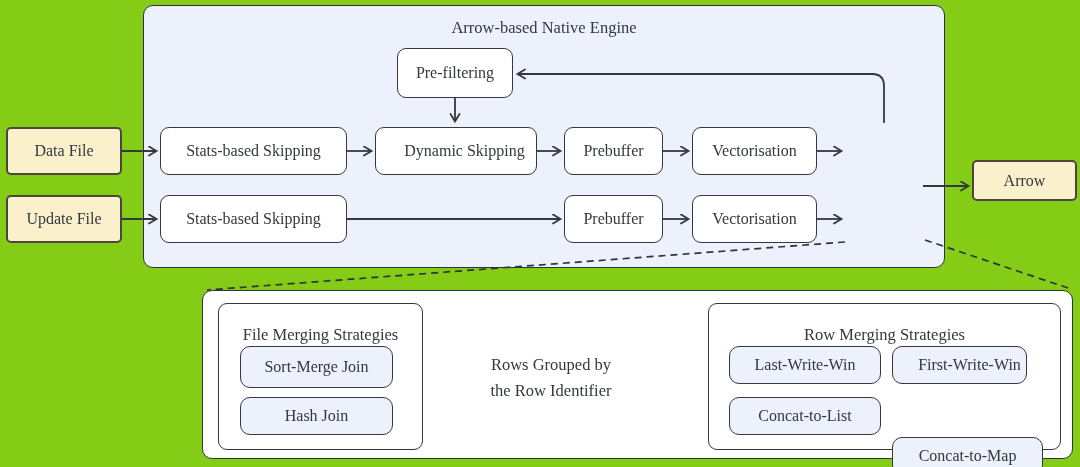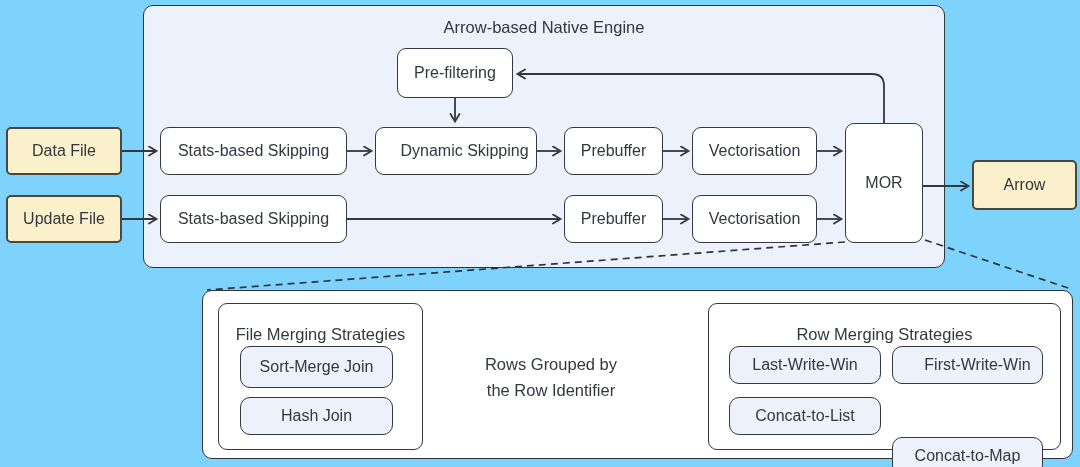--- a/index.html
+++ b/index.html
@@ -1,21 +1,21 @@
 <!DOCTYPE html>
 <html><head>
 <meta charset="utf-8">
 <style>
   html, body { margin: 0; padding: 0; background: #ffffff; }
   .canvas {
     position: relative;
     width: 1080px;
     height: 467px;
-    background: #7dd3fc;
-    font-family: Liberation Sans, sans-serif;
+    background: #84cc16;
+    font-family: Liberation Serif, serif;
     color: #33383e;
     overflow: hidden;
   }
   svg.wires { position: absolute; left: 0; top: 0; width: 1080px; height: 467px; }
 
   .node {
     position: absolute;
     display: flex;
     align-items: center;
     justify-content: center;
@@ -148,38 +148,37 @@
 
   <div class="node pbox" style="left:160px; top:127px; width:187px; height:48px;">Stats-based Skipping</div>
   <div class="node pbox" style="left:375px; top:127px; width:162px; height:48px;padding-left:17px;">Dynamic Skipping</div>
   <div class="node pbox" style="left:564px; top:127px; width:99px; height:48px;">Prebuffer</div>
   <div class="node pbox" style="left:692px; top:127px; width:125px; height:48px;">Vectorisation</div>
 
   <div class="node pbox" style="left:160px; top:195px; width:187px; height:48px;">Stats-based Skipping</div>
   <div class="node pbox" style="left:564px; top:195px; width:99px; height:48px;">Prebuffer</div>
   <div class="node pbox" style="left:692px; top:195px; width:125px; height:48px;">Vectorisation</div>
 
-  <div class="node pbox" style="left:845px; top:123px; width:78px; height:120px;">MOR</div>
 
-  <div class="node ybox" style="left:972px; top:160px; width:105px; height:50px;">Arrow</div>
+  <div class="node ybox" style="left:972px; top:160px; width:105px; height:41px;">Arrow</div>
 
   <div class="detail"></div>
 
   <div class="group" style="left:218px; top:303px; width:205px; height:147px;">
     <div class="group-title">File Merging Strategies</div>
   </div>
   <div class="node chip" style="left:240px; top:346px; width:153px; height:42px;">Sort-Merge Join</div>
   <div class="node chip" style="left:240px; top:397px; width:153px; height:38px;">Hash Join</div>
 
   <div class="cyl-text">
     <span>Rows Grouped by</span>
     <span>the Row Identifier</span>
   </div>
 
   <div class="group" style="left:708px; top:303px; width:353px; height:147px;">
     <div class="group-title">Row Merging Strategies</div>
   </div>
   <div class="node chip" style="left:729px; top:346px; width:152px; height:38px;">Last-Write-Win</div>
-  <div class="node chip" style="left:892px; top:346px; width:151px; height:38px;padding-left:20px;">First-Write-Win</div>
+  <div class="node chip" style="left:892px; top:346px; width:135px; height:38px;padding-left:20px;">First-Write-Win</div>
   <div class="node chip" style="left:729px; top:397px; width:152px; height:38px;">Concat-to-List</div>
   <div class="node chip" style="left:892px; top:397px; width:151px; height:38px;margin-top:40px;">Concat-to-Map</div>
 
 </div>
 
 </body></html>

